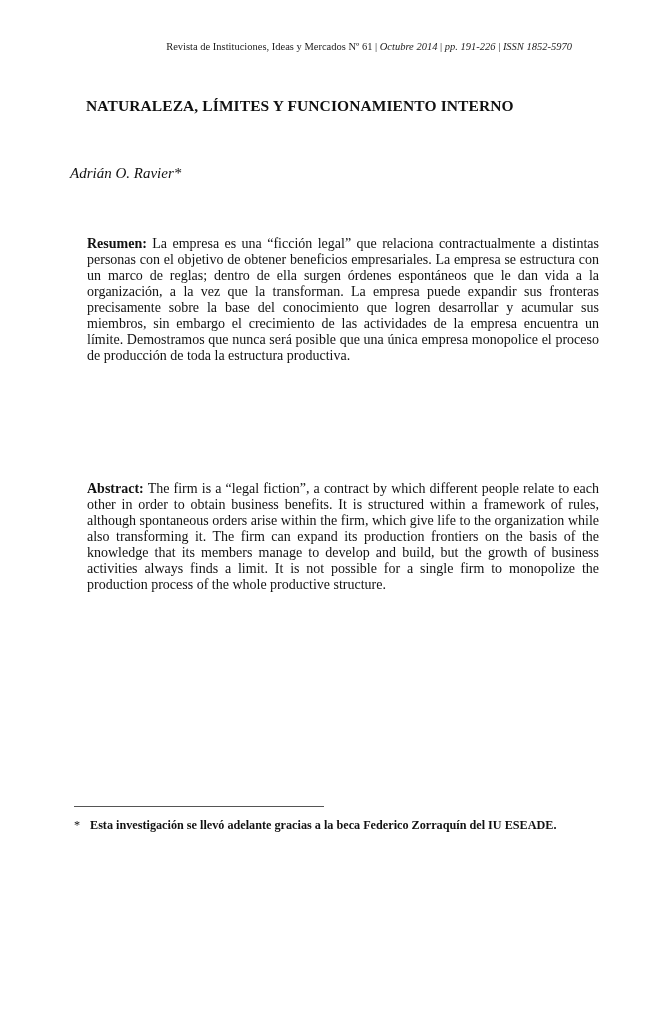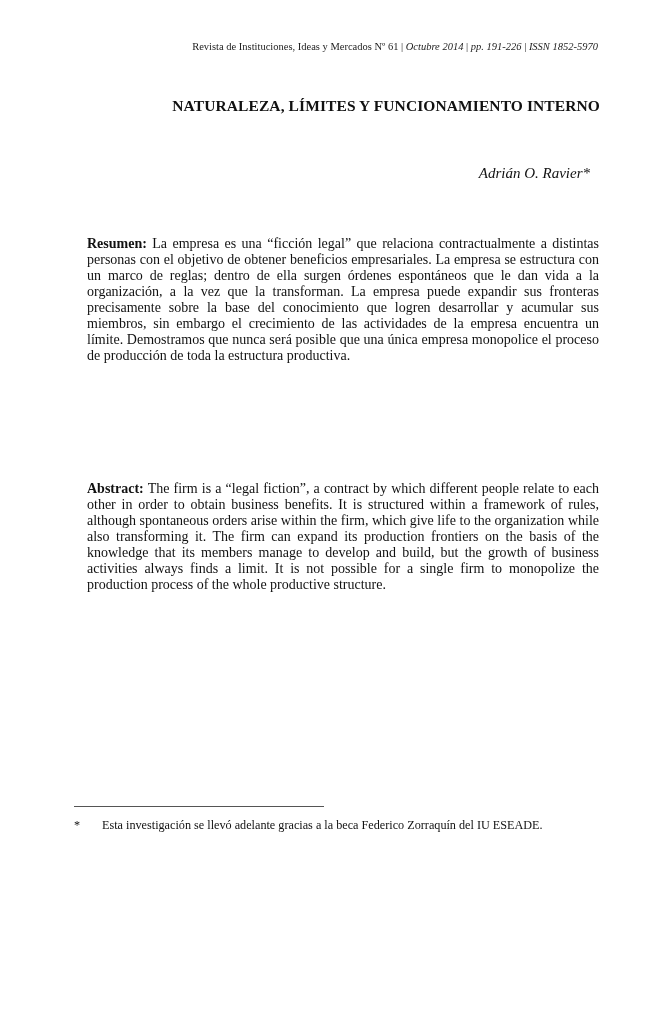--- a/index.html
+++ b/index.html
@@ -1,35 +1,35 @@
 <!DOCTYPE html>
 <html><head>
 <meta charset="utf-8">
 <style>
   html, body { margin: 0; padding: 0; background: #ffffff; }
   body { width: 658px; height: 1024px; position: relative; overflow: hidden;
          font-family: "Liberation Serif", "DejaVu Serif", serif; color: #111; }
-  .running-header { position: absolute; top: 41px; left: 90px; width: 508px;
+  .running-header { position: absolute; top: 41px; left: 64px; width: 508px;
          font-size: 10.5px; text-align: right; white-space: nowrap; color: #222; }
   .running-header .it { font-style: italic; }
-  .title { position: absolute; top: 94px; left: 80px; width: 520px; text-align: right;
+  .title { position: absolute; top: 94px; left: 86px; width: 520px; text-align: left;
          font-weight: bold; font-size: 15.5px; line-height: 24px; letter-spacing: 0.1px; }
-  .author { position: absolute; top: 165px; left: 70px; width: 520px; text-align: right;
+  .author { position: absolute; top: 165px; left: 70px; width: 520px; text-align: left;
          font-style: italic; font-size: 15px; }
   .para { position: absolute; left: 87px; width: 512px; font-size: 14px; line-height: 16px;
          text-align: justify; }
   .para .label { font-weight: bold; }
   #resumen { top: 236px; }
   #abstract { top: 481px; }
   .rule { position: absolute; top: 806px; left: 74px; width: 250px; height: 1px; background: #555; }
   .footnote { position: absolute; top: 816px; left: 74px; width: 512px; font-size: 12.2px;
          line-height: 18px; text-align: justify; }
   .footnote .mark { position: absolute; left: 0; top: 0; }
   .footnote .body { margin-left: 16px; }
-  .footnote .extra { margin-left: 28px; text-align: left; }
+  .footnote .extra { margin-left: 16px; text-align: left; font-weight: bold; }
 </style>
 </head>
 <body>
 
 <div class="running-header">
   <span>Revista de Instituciones, Ideas y Mercados Nº 61</span><span> | </span><span class="it">Octubre 2014</span><span> | </span><span class="it">pp. 191-226</span><span> | </span><span class="it">ISSN 1852-5970</span>
 </div>
 
 <div class="title">
   <div>NATURALEZA, LÍMITES Y FUNCIONAMIENTO INTERNO</div>

